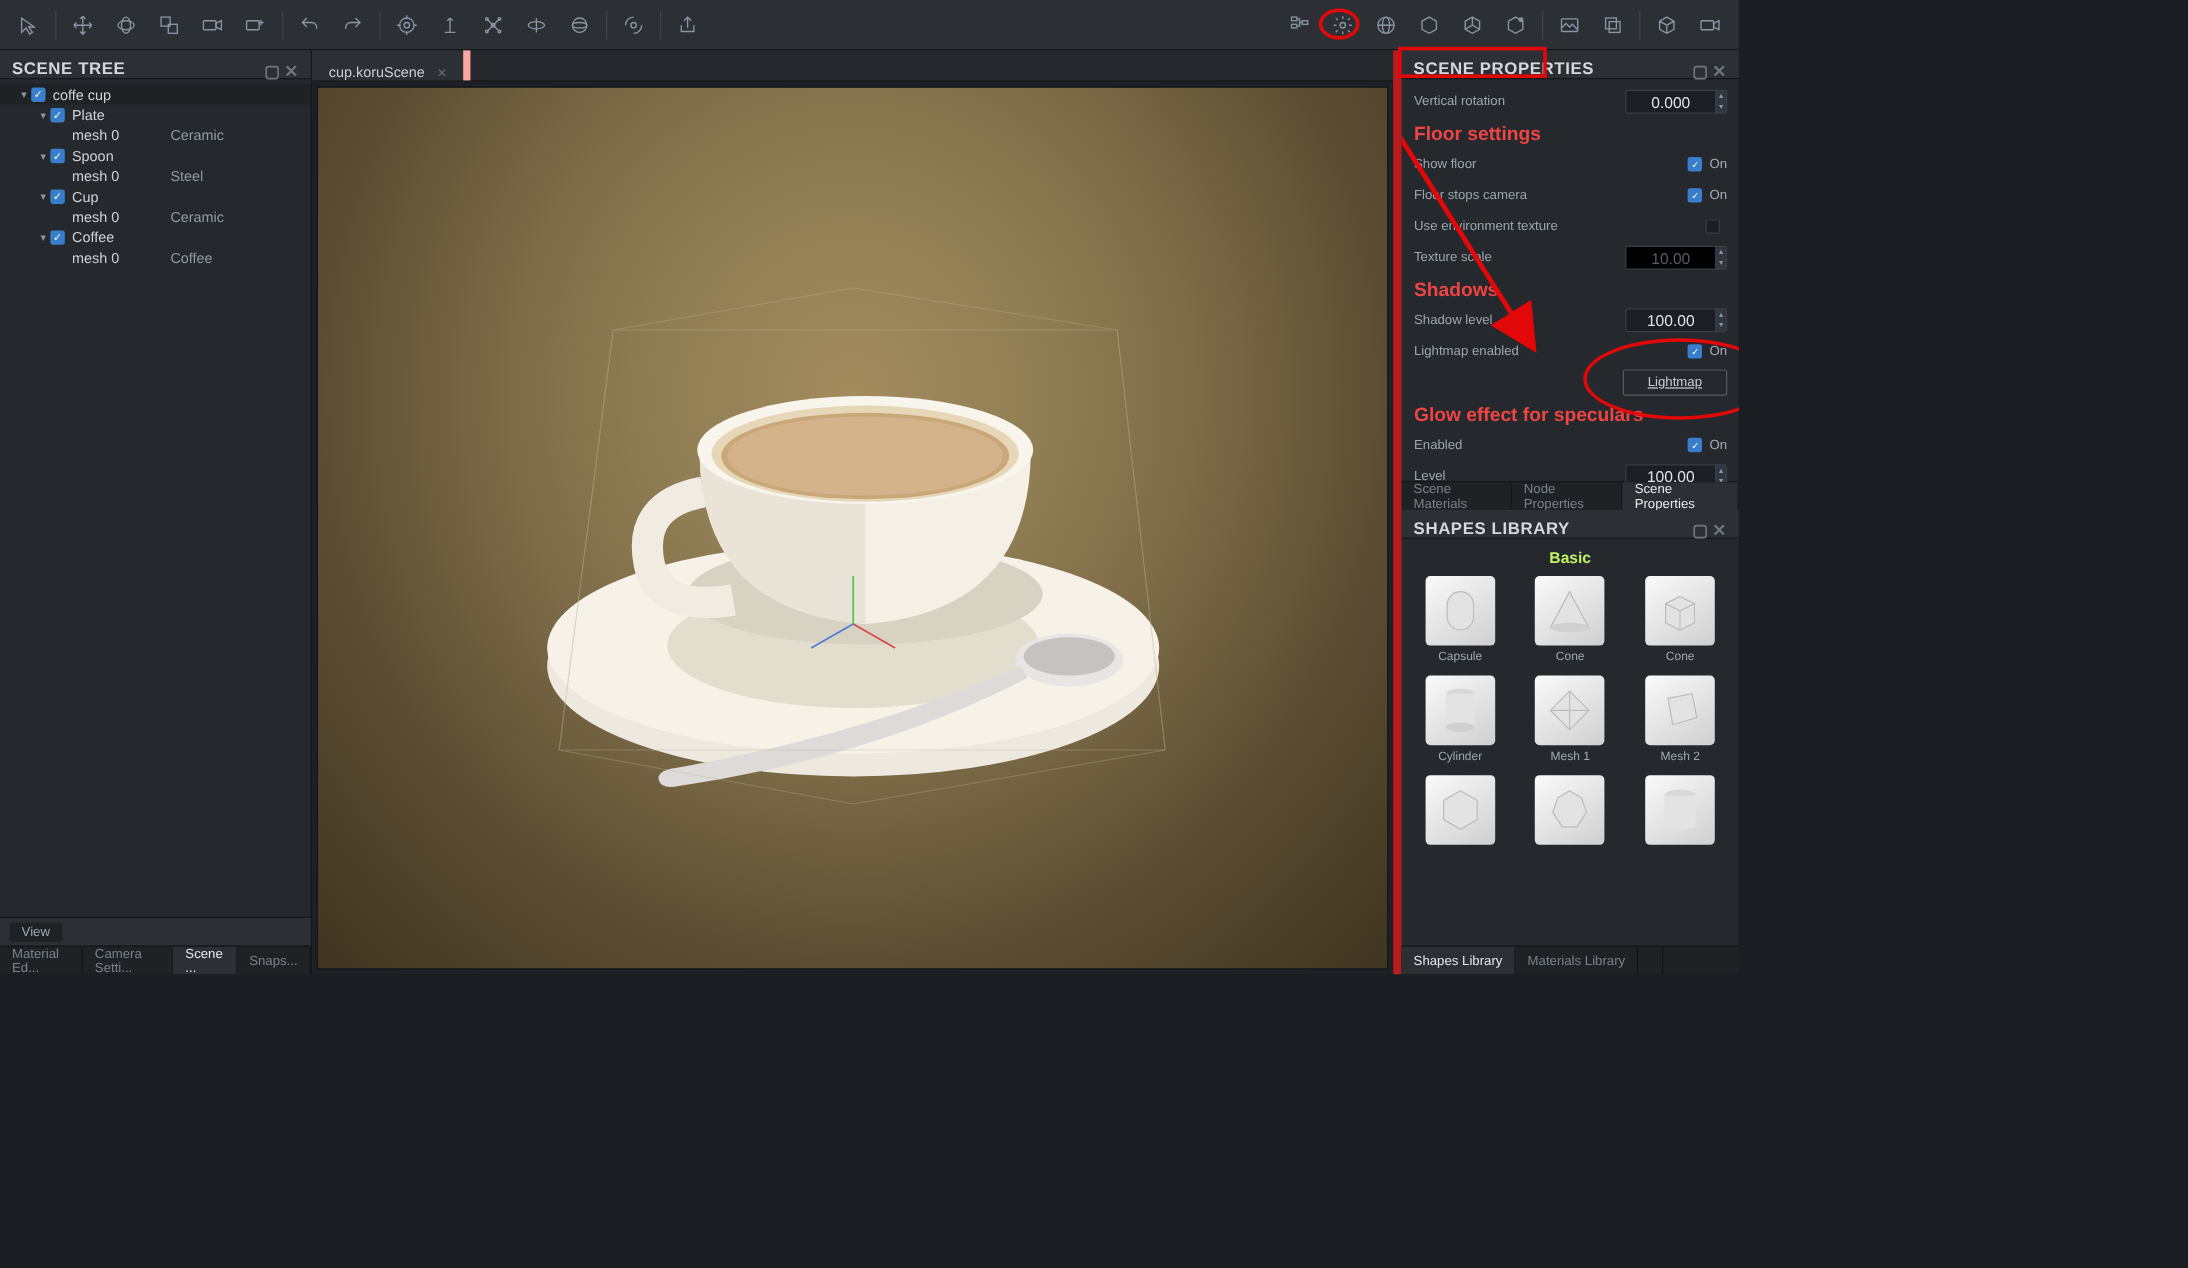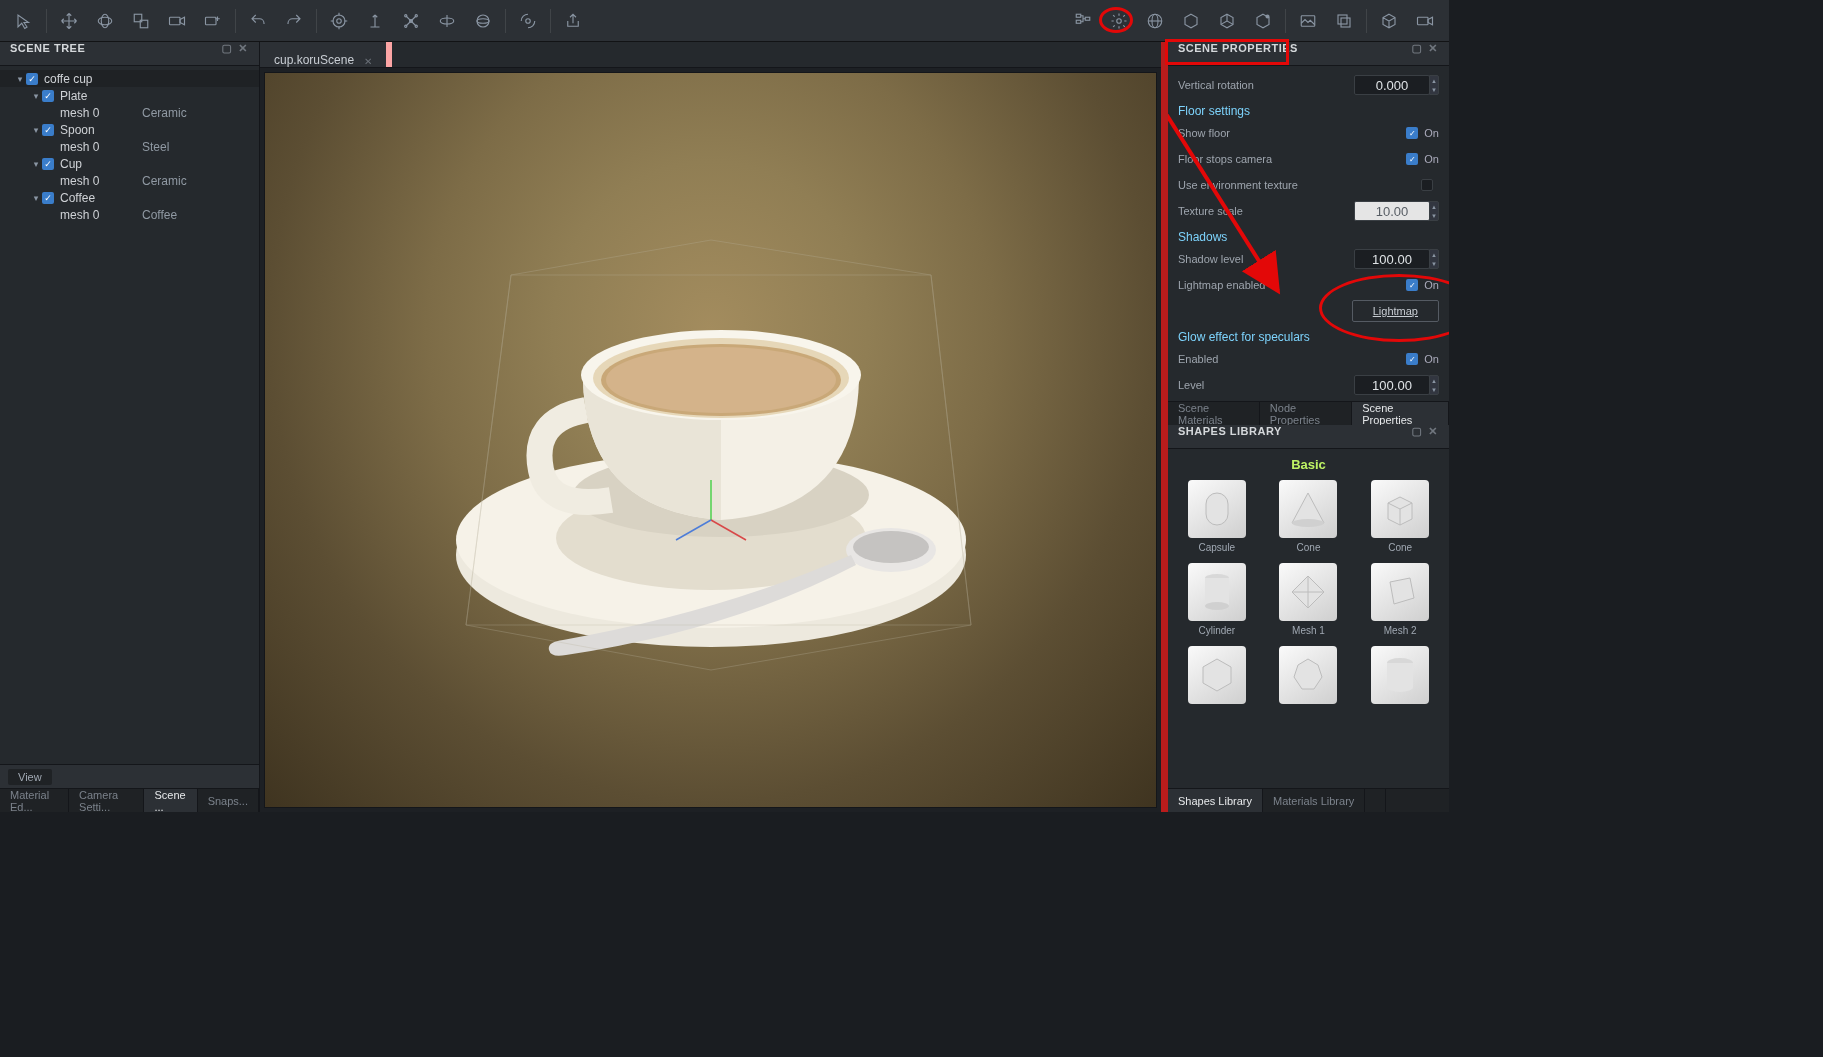--- a/index.html
+++ b/index.html
@@ -13,21 +13,21 @@
 .highlight-btn { position: relative; }
 .red-circle { position: absolute; border: 3px solid #e30808; border-radius: 50%; pointer-events: none; }
 
 
 .main { display: flex; height: calc(100% - 42px); }
 .left-panel { width: 260px; background: #25292d; display: flex; flex-direction: column; border-right: 1px solid #14161a; }
 .center-panel { flex: 1; display: flex; flex-direction: column; background: #1d2024; }
 .right-panel { width: 288px; background: #25292d; display: flex; flex-direction: column; border-left: 7px solid #b91c1c; }
 
 
-.panel-header { height: 24px; background: #2c3035; display: flex; align-items: flex-start; padding: 0 10px; font-size: 11px; font-weight: bold; letter-spacing: 0.5px; color: #d5d8db; border-bottom: 1px solid #14161a; position: relative; }
+.panel-header { height: 24px; background: #2c3035; display: flex; align-items: flex-end; padding: 0 10px; font-size: 14px; font-weight: bold; letter-spacing: 0.5px; color: #d5d8db; border-bottom: 1px solid #14161a; position: relative; }
 .panel-header .icons { margin-left: auto; display: flex; gap: 4px; color: #70767e; }
 .panel-header .icon-sm { width: 12px; height: 12px; cursor: pointer; display: inline-flex; align-items: center; justify-content: center; }
 
 
 .scene-tree { flex: 1; overflow: auto; padding: 4px 0; }
 .tree-row { display: flex; align-items: center; height: 17px; padding-right: 8px; color: #cfd2d6; font-size: 12px; }
 .tree-row.selected { background: #1f2225; }
 .tree-arrow { width: 12px; text-align: center; font-size: 9px; color: #8a95a3; }
 .tree-check { width: 12px; height: 12px; background: #3a7dca; border-radius: 2px; margin-right: 6px; display: flex; align-items: center; justify-content: center; color: #fff; font-size: 9px; }
 .tree-label { flex: 0 0 auto; min-width: 58px; }
@@ -44,26 +44,26 @@
 .vp-tab { height: 100%; padding: 0 14px; display: flex; align-items: flex-end; background: #2c3035; color: #c8cdd3; border-right: 6px solid #fca5a5; }
 .vp-tab .close { margin-left: 10px; color: #6a7078; font-size: 10px; }
 .viewport { flex: 1; background: radial-gradient(ellipse at 50% 35%, #a38c5e 0%, #907e54 25%, #7d6c47 45%, #5c4e33 70%, #3f3420 100%); position: relative; display: flex; align-items: center; justify-content: center; margin: 4px; border: 1px solid #14161a; }
 
 
 .props { flex: 1; overflow: auto; padding: 6px 0; font-size: 11px; position: relative; }
 .prop-row { display: flex; align-items: center; height: 26px; padding: 0 10px; }
 .prop-label { flex: 1; color: #9ea5ae; }
 .prop-val { display: flex; align-items: center; }
 .num-input { width: 76px; height: 20px; background: #1b1e22; border: 1px solid #3a3f44; color: #dfe3e6; text-align: center; font-size: 13px; border-radius: 2px; }
-.num-input.disabled { color: #575d64; background: #e5e5e5; }
+.num-input.disabled { color: #575d64; background: #000000; }
 .spinner { width: 10px; height: 20px; background: #323640; margin-left: -1px; border: 1px solid #3a3f44; border-radius: 0 2px 2px 0; display: flex; flex-direction: column; }
 .spinner .s { flex: 1; font-size: 6px; color: #8a95a3; display: flex; align-items: center; justify-content: center; }
 .checkbox { width: 12px; height: 12px; background: #3a7dca; border-radius: 2px; display: inline-flex; align-items: center; justify-content: center; color: #fff; font-size: 8px; margin-right: 6px; }
 .checkbox.empty { background: #1b1e22; border: 1px solid #3a3f44; }
-.section-h { font-weight: normal; color: #7dd3fc; font-size: 12px; padding: 6px 10px 2px; }
+.section-h { font-weight: bold; color: #ef4444; font-size: 16px; padding: 6px 10px 2px; }
 .btn-outline { height: 22px; padding: 0 20px; background: transparent; border: 1px solid #555b63; color: #c8cdd3; font-size: 11px; border-radius: 2px; cursor: pointer; text-decoration: underline; }
 
 
 .shapes { padding: 8px; overflow: auto; flex:1; }
 .shapes-title { text-align: center; font-weight: bold; color: #bef264; font-size: 13px; margin-bottom: 8px; }
 .shape-grid { display: grid; grid-template-columns: repeat(3, 1fr); gap: 10px; }
 .shape-item { text-align: center; }
 .shape-thumb { width: 58px; height: 58px; margin: 0 auto 4px; background: linear-gradient(145deg, #fafafa, #cfcfcf); border-radius: 4px; display: flex; align-items: center; justify-content: center; color: #8a8a8a; }
 .shape-name { font-size: 10px; color: #a0a8b2; }
 

